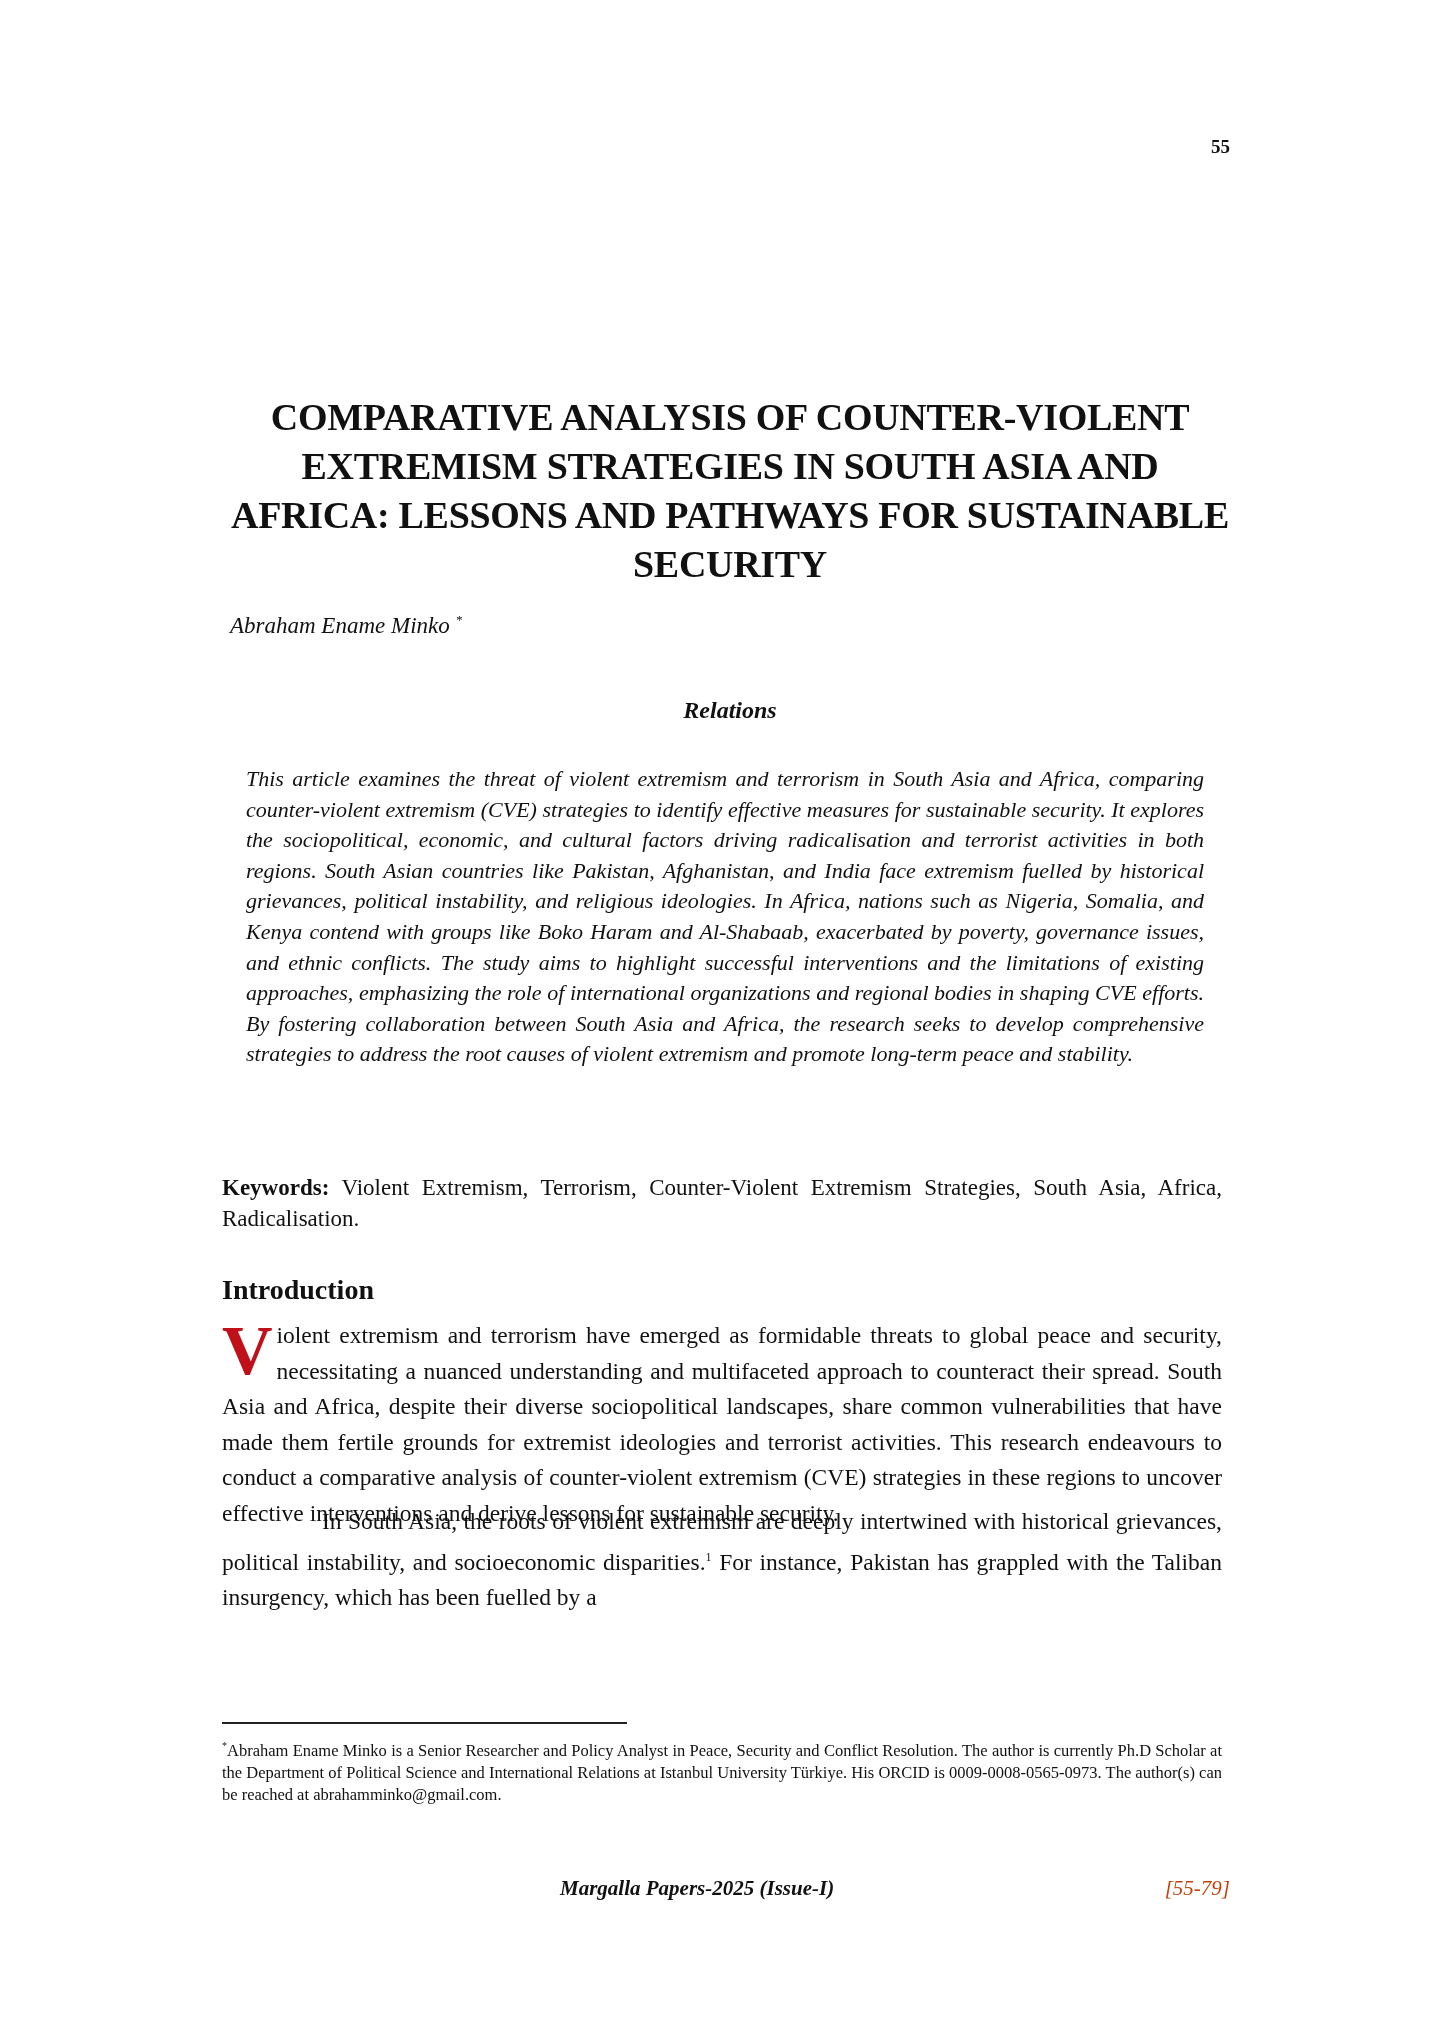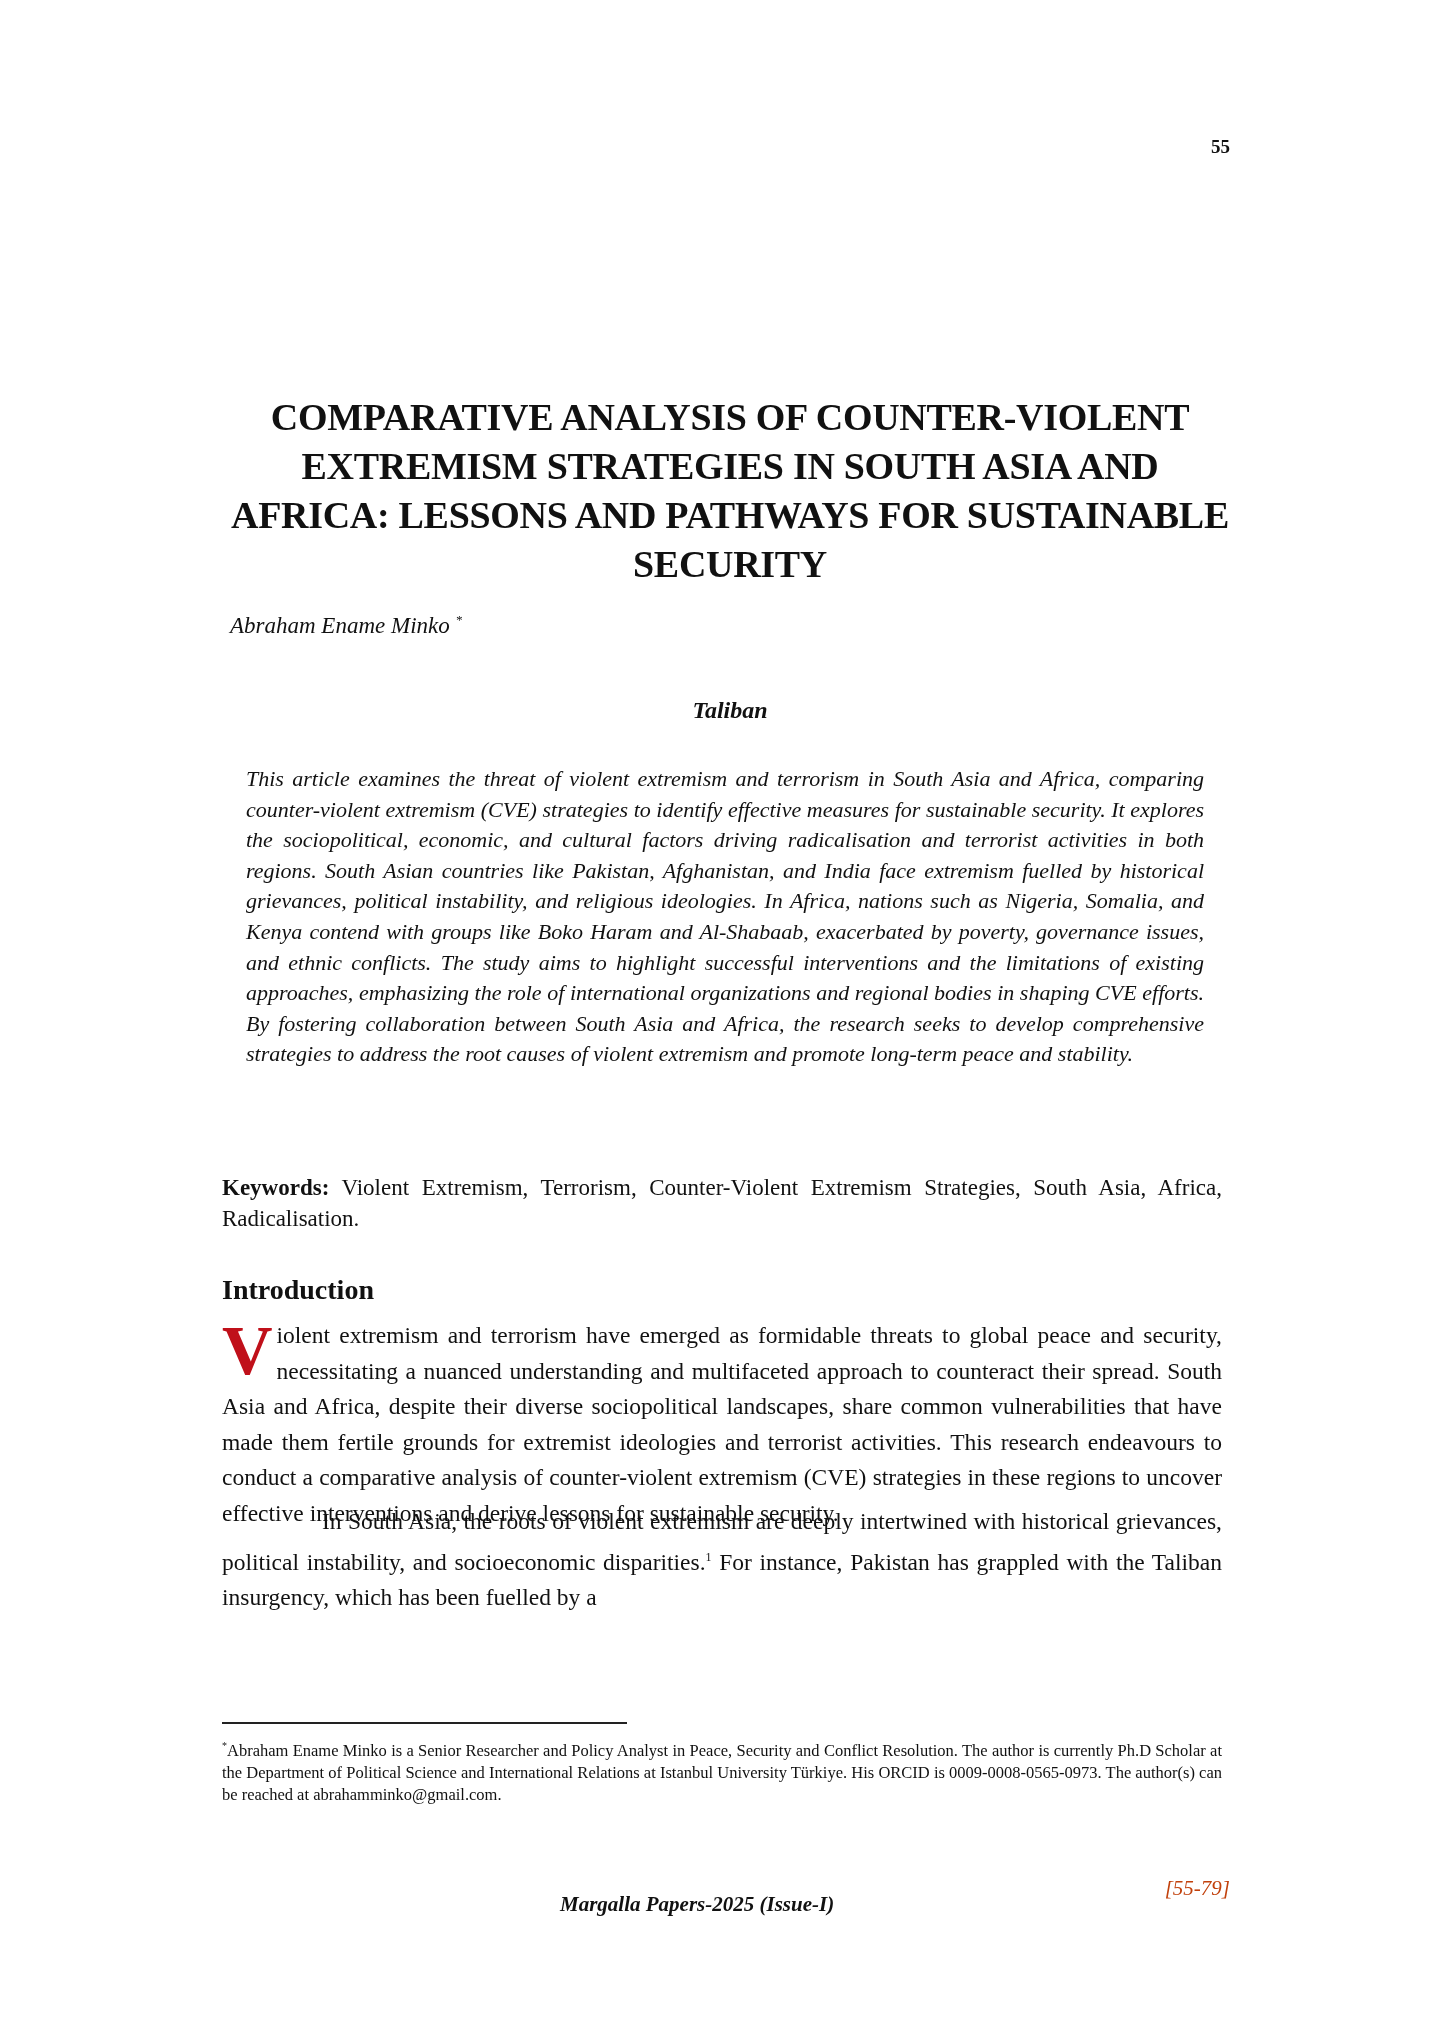--- a/index.html
+++ b/index.html
@@ -25,37 +25,37 @@
               font-size: 23.5px; line-height: 35.6px; }
   .dropcap { float: left; color: #c0101a; font-weight: bold; font-size: 70px;
              line-height: 58px; margin: 4px 4px 0 0; }
   .intro-p2 { left: 222px; top: 1504px; width: 1000px; text-align: justify;
               font-size: 23.5px; line-height: 35.6px; text-indent: 100px; }
   .intro-p2 sup { font-size: 12px; }
   .fn-rule { left: 222px; top: 1722px; width: 405px; height: 2px; background: #222; }
   .footnote { left: 222px; top: 1735px; width: 1000px; text-align: justify;
               font-size: 16.5px; line-height: 22px; }
   .footnote sup { font-size: 10px; }
-  .journal { left: 560px; top: 1876px; font-style: italic; font-weight: bold; font-size: 21px; margin-top: 16px; }
+  .journal { left: 560px; top: 1876px; font-style: italic; font-weight: bold; font-size: 21px; }
   .pages { left: 1150px; top: 1876px; width: 80px; text-align: right;
            font-style: italic; font-size: 21px; color: #c2410c; }
 </style>
 </head>
 <body>
 
 <div class="abs page-number">55</div>
 
 <h1 class="abs title" style="margin:0;text-align:center;">COMPARATIVE ANALYSIS OF COUNTER-VIOLENT EXTREMISM STRATEGIES IN SOUTH ASIA AND AFRICA: LESSONS AND PATHWAYS FOR SUSTAINABLE SECURITY</h1>
 
 <div class="abs author">
   <span>Abraham Ename Minko</span>
   <sup>*</sup>
 </div>
 
-<div class="abs abstract-heading">Taliban</div>
+<div class="abs abstract-heading">Relations</div>
 
 <div class="abs abstract">This article examines the threat of violent extremism and terrorism in South Asia and Africa, comparing counter-violent extremism (CVE) strategies to identify effective measures for sustainable security. It explores the sociopolitical, economic, and cultural factors driving radicalisation and terrorist activities in both regions. South Asian countries like Pakistan, Afghanistan, and India face extremism fuelled by historical grievances, political instability, and religious ideologies. In Africa, nations such as Nigeria, Somalia, and Kenya contend with groups like Boko Haram and Al-Shabaab, exacerbated by poverty, governance issues, and ethnic conflicts. The study aims to highlight successful interventions and the limitations of existing approaches, emphasizing the role of international organizations and regional bodies in shaping CVE efforts. By fostering collaboration between South Asia and Africa, the research seeks to develop comprehensive strategies to address the root causes of violent extremism and promote long-term peace and stability.</div>
 
 <div class="abs keywords">
   <b>Keywords:</b>
   <span>Violent Extremism, Terrorism, Counter-Violent Extremism Strategies, South Asia, Africa, Radicalisation.</span>
 </div>
 
 <div class="abs intro-heading">Introduction</div>
 

